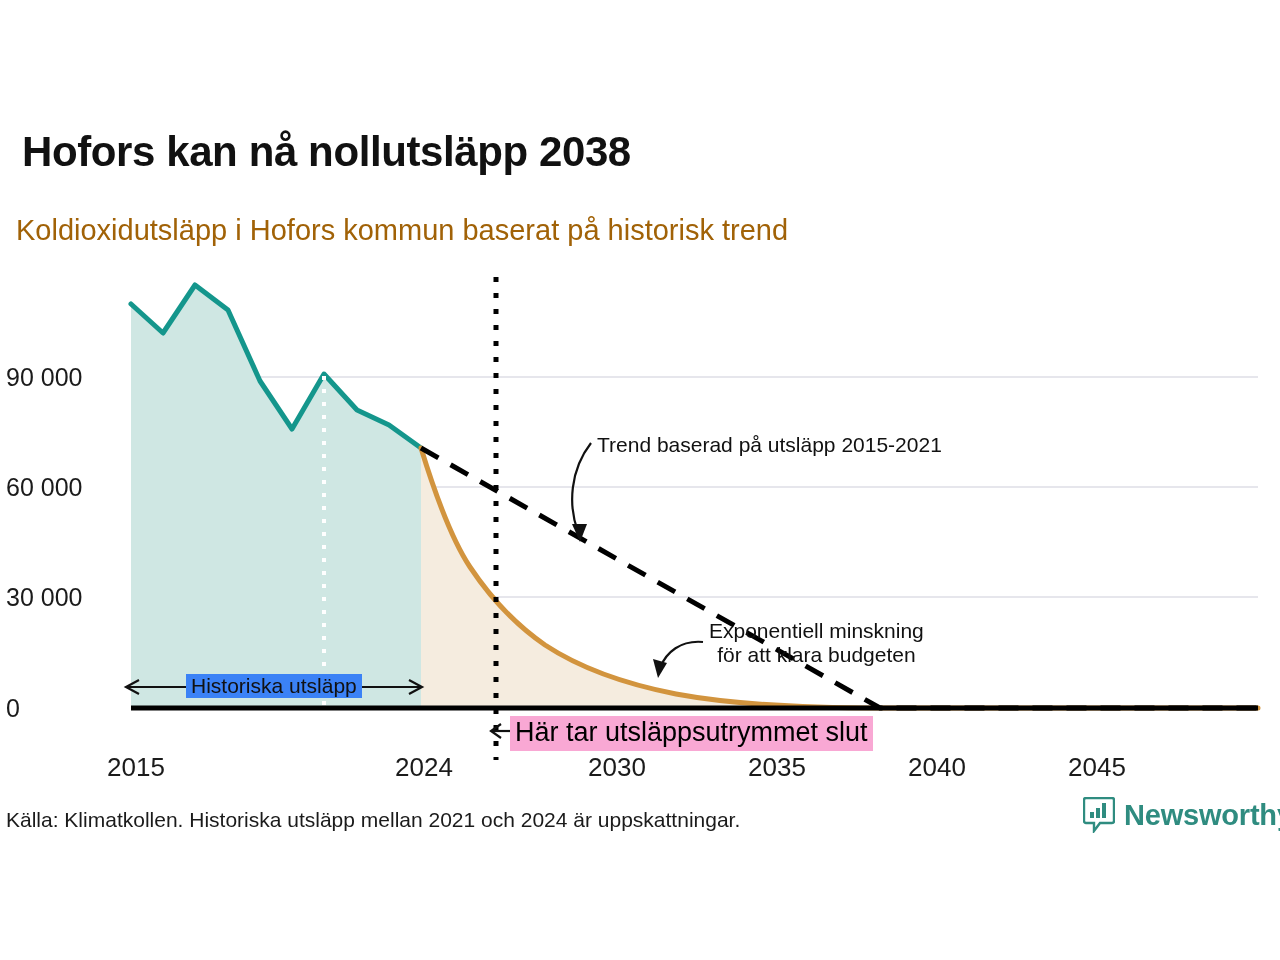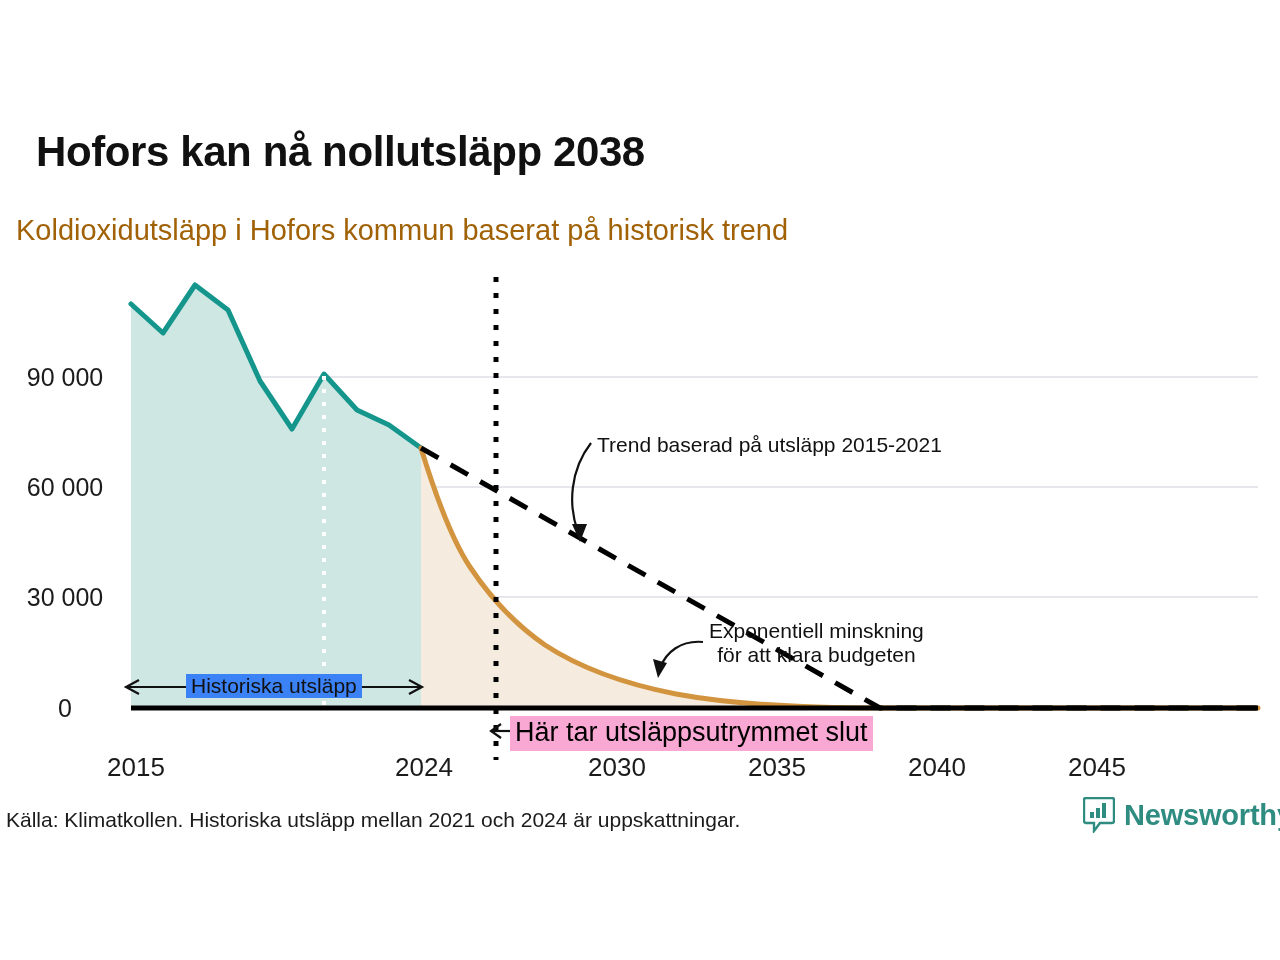--- a/index.html
+++ b/index.html
@@ -13,21 +13,21 @@
   #page {
     position: relative;
     width: 1280px;
     height: 960px;
     background: #ffffff;
   }
 
   
   #title {
     position: absolute;
-    left: 36px;
+    left: 22px;
     top: 128px;
     font-size: 42px;
     font-weight: bold;
     color: #111111;
     letter-spacing: -0.4px;
     white-space: nowrap;
   }
   #subtitle {
     position: absolute;
     left: 16px;
@@ -45,21 +45,21 @@
     top: 0;
     width: 1280px;
     height: 960px;
   }
 
   
   .ytick {
     position: absolute;
     right: 0;
     width: 118px;
-    text-align: center;
+    text-align: left;
     font-size: 25px;
     color: #1b1b1b;
     transform: translateY(-50%);
     white-space: nowrap;
   }
   #ylabels { position: absolute; left: 0; top: 0; width: 124px; height: 960px; }
 
   .xtick {
     position: absolute;
     top: 752px;

